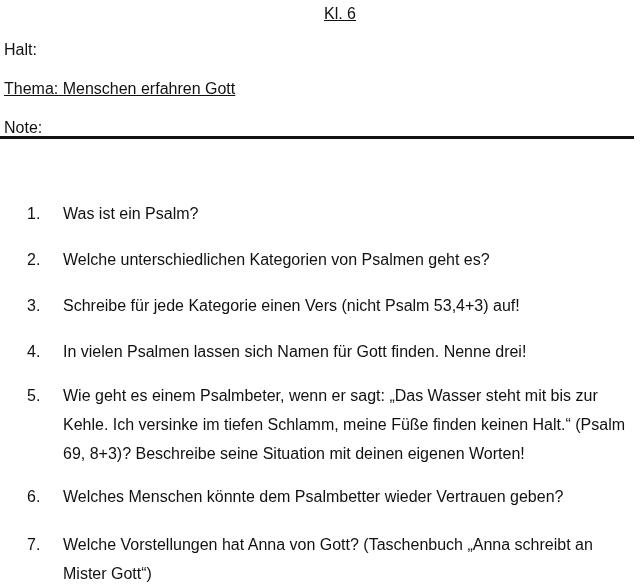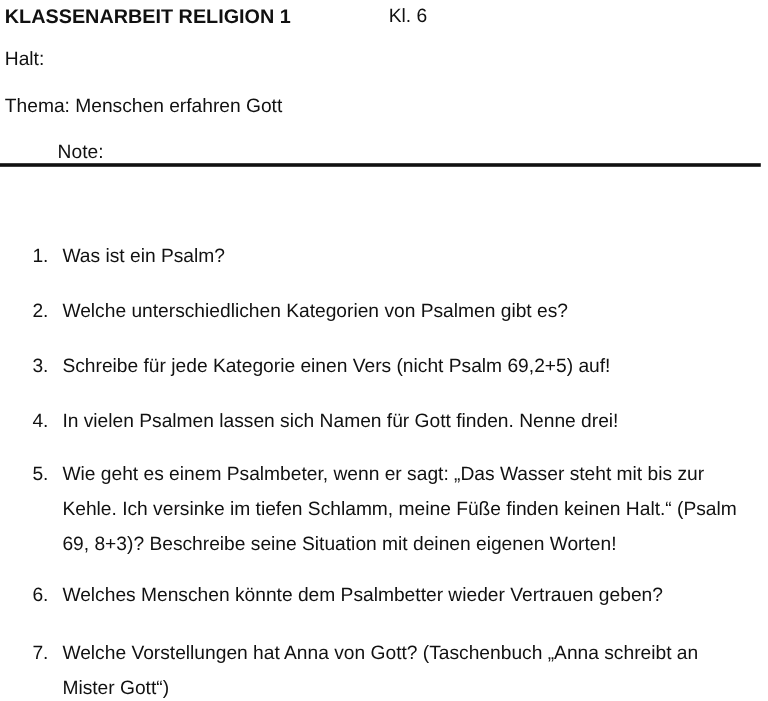--- a/index.html
+++ b/index.html
@@ -3,55 +3,54 @@
   <meta charset="utf-8">
   <style>
     html, body { margin: 0; padding: 0; background: #ffffff; }
     body {
       width: 640px; height: 584px; overflow: hidden; position: relative;
       font-family: "Liberation Sans", sans-serif; color: #111111;
     }
     .hdr { position: absolute; left: 4px; font-size: 16px; line-height: 20px; }
     .title-row { top: 4px; }
     .title { font-weight: bold; font-size: 16.5px; }
-    .klasse { position: absolute; left: 320px; top: 0; white-space: nowrap; }
+    .klasse { position: absolute; left: 320px; top: 0; white-space: nowrap; text-decoration: underline; }
     .name-row { top: 40px; }
-    .thema-row { top: 79px; }
-    .note-row { top: 118px; margin-left: 44px; }
+    .thema-row { top: 79px; text-decoration: underline; }
+    .note-row { top: 118px; }
     .rule { position: absolute; left: 0; top: 136px; width: 634px; height: 3px; background: #111111; }
     .q { position: absolute; left: 27px; width: 600px; font-size: 16px; line-height: 29px; }
     .q .num { position: absolute; left: 0; top: 0; width: 22px; }
-    .q .txt { display: block; margin-left: 25px; }
+    .q .txt { display: block; margin-left: 36px; }
   </style>
 </head>
 <body>
 
 <div>
   <div class="hdr title-row">
-    <span class="title">KLASSENARBEIT RELIGION 1</span>
     <span class="klasse">Kl. 6</span>
   </div>
   <div class="hdr name-row">Halt:</div>
   <div class="hdr thema-row">Thema: Menschen erfahren Gott</div>
   <div class="hdr note-row">Note:</div>
   <div class="rule"></div>
 </div>
 
 <div>
   <div class="q" style="top:199px">
     <span class="num">1.</span>
     <span class="txt">Was ist ein Psalm?</span>
   </div>
   <div class="q" style="top:245px">
     <span class="num">2.</span>
-    <span class="txt">Welche unterschiedlichen Kategorien von Psalmen gibt es?</span>
+    <span class="txt">Welche unterschiedlichen Kategorien von Psalmen geht es?</span>
   </div>
   <div class="q" style="top:291px">
     <span class="num">3.</span>
-    <span class="txt">Schreibe für jede Kategorie einen Vers (nicht Psalm 69,2+5) auf!</span>
+    <span class="txt">Schreibe für jede Kategorie einen Vers (nicht Psalm 53,4+3) auf!</span>
   </div>
   <div class="q" style="top:337px">
     <span class="num">4.</span>
     <span class="txt">In vielen Psalmen lassen sich Namen für Gott finden. Nenne drei!</span>
   </div>
   <div class="q" style="top:381px">
     <span class="num">5.</span>
     <span class="txt">Wie geht es einem Psalmbeter, wenn er sagt: „Das Wasser steht mit bis zur Kehle. Ich versinke im tiefen Schlamm, meine Füße finden keinen Halt.“ (Psalm 69, 8+3)? Beschreibe seine Situation mit deinen eigenen Worten!</span>
   </div>
   <div class="q" style="top:482px">

